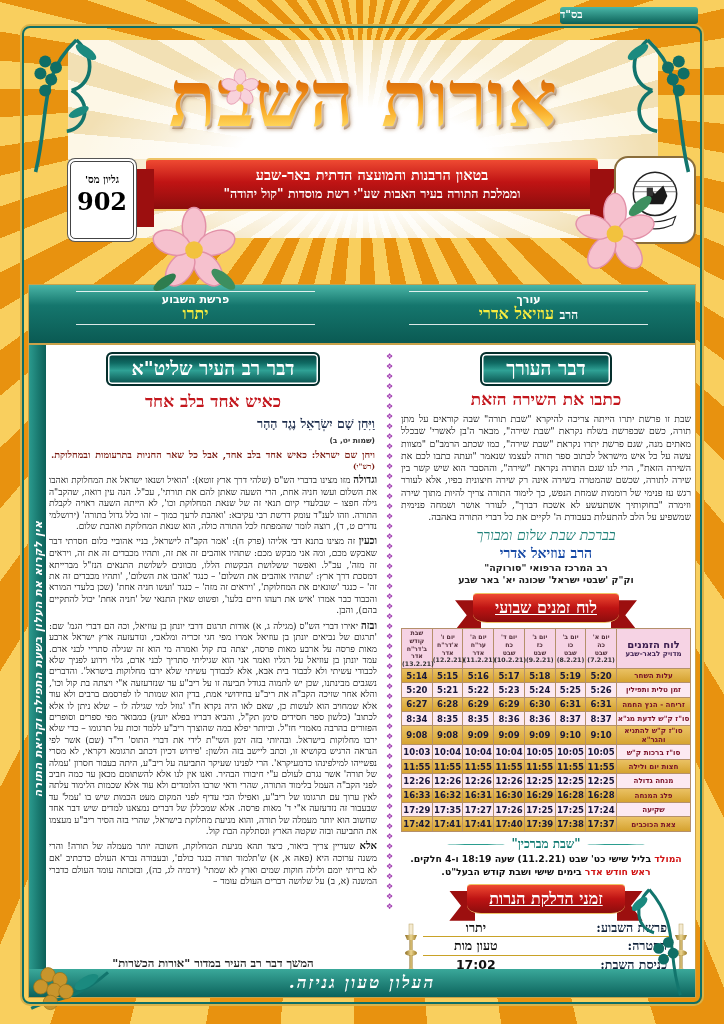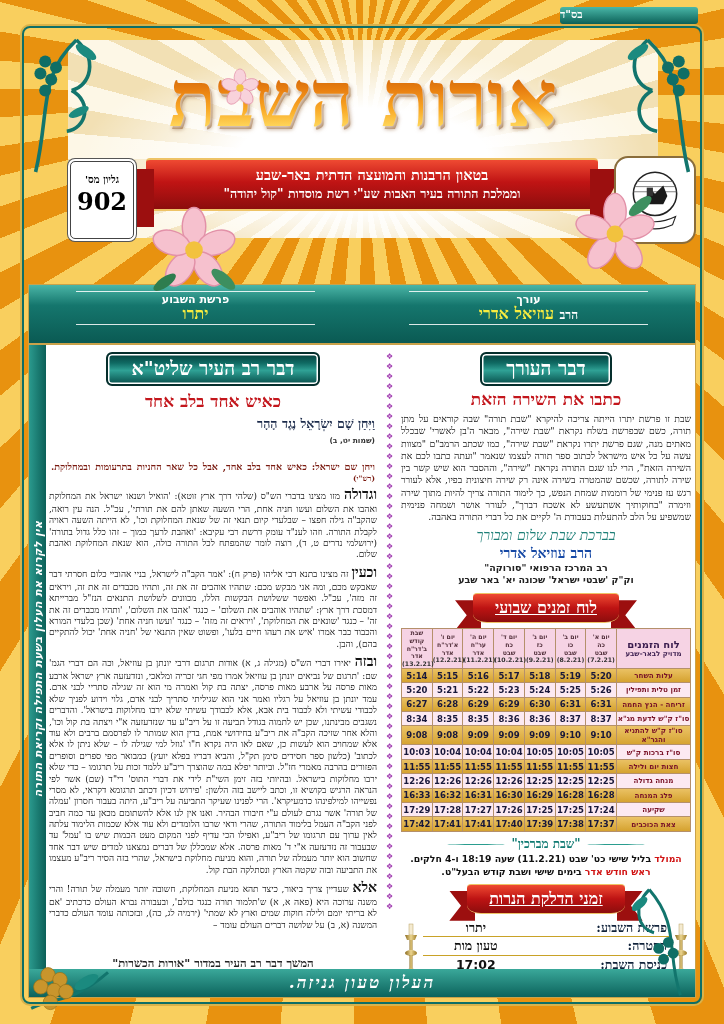--- a/index.html
+++ b/index.html
@@ -96,25 +96,25 @@
   .mev-line b{color:#d11414;}
   
   .candle-wrap{display:flex;align-items:stretch;margin-top:2px;}
   .candle-rows{flex:1;padding:0 2px;}
   .candle-row{display:flex;align-items:baseline;border-bottom:1.5px solid #c9a227;padding:1px 2px;height:15.5px;}
   .candle-row .cl{flex:1;font:bold 12.5px "DejaVu Serif",serif;color:#10223a;}
   .candle-row .cv{width:42%;text-align:center;font:bold 12.5px "DejaVu Sans",sans-serif;color:#111;direction:ltr;}
   
   .verse{font:bold 12.5px "DejaVu Serif",serif;color:#1b2a4a;margin:1px 2px 4px;}
   .verse-src{font:bold 7.5px "DejaVu Sans",sans-serif;color:#333;margin:0 2px 2px;}
-  .rashi{font:bold 9.5px "DejaVu Serif",serif;color:#7a1a10;margin:14px 2px 3px;text-align:justify;}
+  .rashi{font:bold 9.5px "DejaVu Serif",serif;color:#7a1a10;margin:2px 2px 3px;text-align:justify;}
   .rashi .src{font-size:7.5px;}
   .rav-paras{flex:1;overflow:hidden;}
   .rav-paras p{margin:0 0 3px;font-size:8.9px;line-height:1.28;text-align:justify;color:#141414;font-family:"DejaVu Serif",serif;}
-  .rav-paras p b{font-size:14px;}
+  .rav-paras p b{font-size:10px;}
   .continuation{text-align:center;font:bold 11.5px "DejaVu Serif",serif;color:#222;margin:2px 0 3px;}
   
   .footer-bar{position:absolute;bottom:0;left:0;right:0;height:28px;background:linear-gradient(180deg,#3aa89a,#0c635c);
     color:#fff;font:bold italic 17px "DejaVu Serif",serif;text-align:center;line-height:27px;letter-spacing:2px;}
   
   .deco{position:absolute;z-index:5;pointer-events:none;}
   .flip{transform:scaleX(-1);}
 </style>
 </head>
 <body>
@@ -394,21 +394,21 @@
               <td class="tval">16:32</td>
               <td class="tval">16:33</td>
             </tr>
             <tr class="t-even">
               <th class="tlabel">שקיעה</th>
               <td class="tval">17:24</td>
               <td class="tval">17:25</td>
               <td class="tval">17:25</td>
               <td class="tval">17:26</td>
               <td class="tval">17:27</td>
-              <td class="tval">17:28</td>
+              <td class="tval">17:35</td>
               <td class="tval">17:29</td>
             </tr>
             <tr class="t-odd">
               <th class="tlabel">צאת הכוכבים</th>
               <td class="tval">17:37</td>
               <td class="tval">17:38</td>
               <td class="tval">17:39</td>
               <td class="tval">17:40</td>
               <td class="tval">17:41</td>
               <td class="tval">17:41</td>

